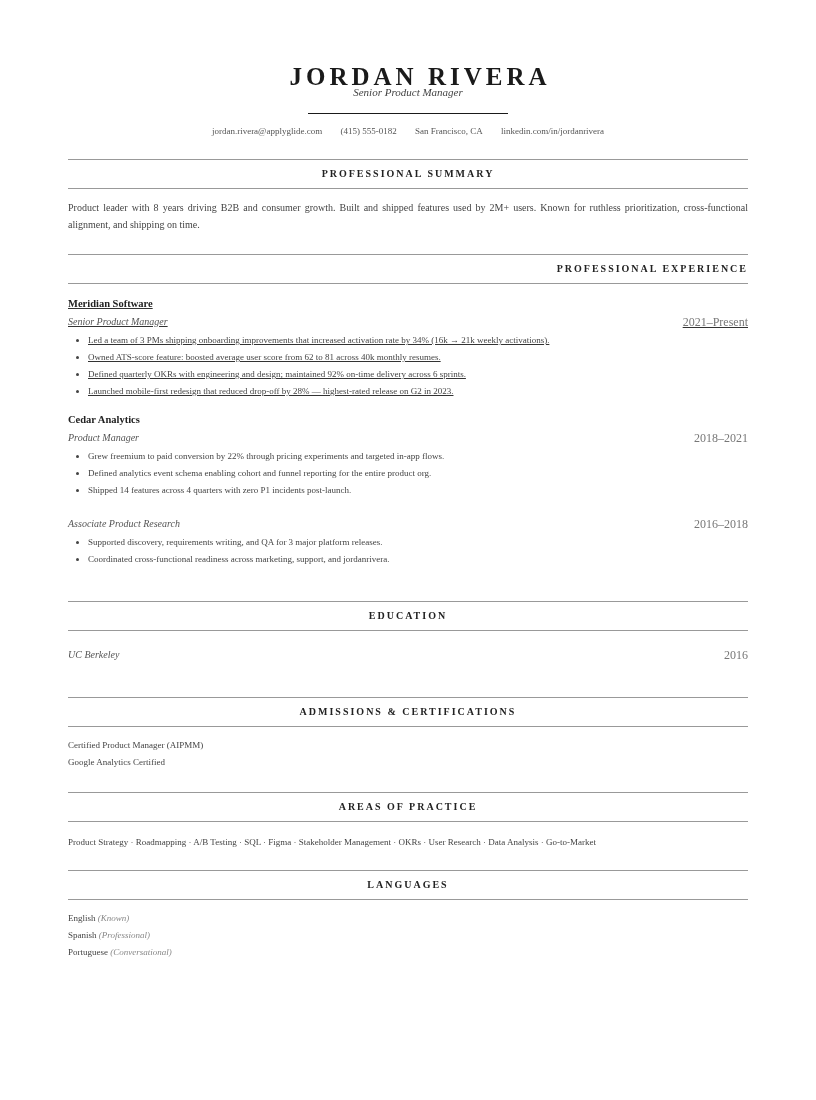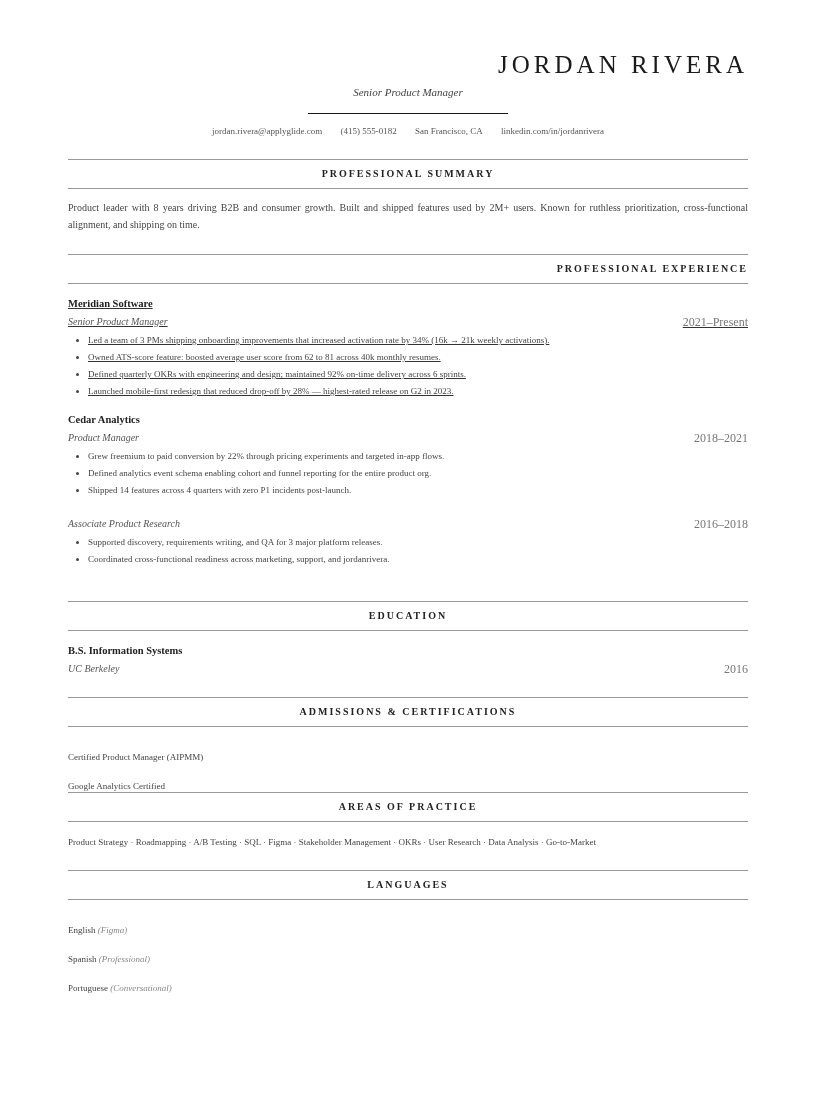--- a/index.html
+++ b/index.html
@@ -1,41 +1,41 @@
 <!DOCTYPE html>
 <html><head>
 <meta charset="utf-8">
 <style>
   html, body { margin: 0; padding: 0; background: #ffffff; }
   body { width: 816px; height: 1100px; position: relative; overflow: hidden;
          font-family: "Liberation Serif", "DejaVu Serif", serif; color: #333; }
   .page { position: absolute; left: 68px; top: 0; width: 680px; }
-  .name { position: absolute; left: 0; width: 680px; top: 48px; margin: 0;
-          font-size: 25px; font-weight: normal; letter-spacing: 4px; color: #1a1a1a; text-align: right; line-height: 34px; }
+  .name { position: absolute; left: 0; width: 680px; top: 48px; margin: 12px;
+          font-size: 25px; font-weight: bold; letter-spacing: 4px; color: #1a1a1a; text-align: center; line-height: 34px; }
   .title { position: absolute; left: 0; width: 680px; top: 85px; font-style: italic; font-size: 11px; color: #444; text-align: center; line-height: 14px; }
   .name-rule { position: absolute; left: 240px; top: 113px; width: 200px; height: 0; border-top: 1.5px solid #1a1a1a; }
   .contact { position: absolute; left: 0; width: 680px; top: 125px; text-align: center; font-size: 9px; color: #555; line-height: 12px; }
   .contact span { margin: 0 8px; }
 
   .section-head { position: absolute; left: 0; width: 680px; height: 28px;
         border-top: 1px solid #999; border-bottom: 1px solid #999;
         text-align: center; font-size: 10px; font-weight: bold; letter-spacing: 2px; color: #222; line-height: 28px; }
 
   .summary { position: absolute; left: 0; width: 680px; top: 200px; font-size: 10px; line-height: 16.5px; color: #444; text-align: justify; }
 
   .job { position: absolute; left: 0; width: 680px; }
   .company { font-size: 10.5px; font-weight: bold; color: #222; line-height: 14px; }
   .role-row { display: flex; justify-content: space-between; margin-top: 4px; line-height: 14px; }
   .role { font-style: italic; font-size: 10px; color: #555; }
   .dates { font-size: 12px; color: #777; }
   ul.bullets { margin: 3px 0 0 0; padding-left: 20px; font-size: 9px; color: #444; }
   ul.bullets li { line-height: 17px; }
 
   .plain-list { position: absolute; left: 0; font-size: 9px; color: #444; }
-  .plain-list div { line-height: 17px; margin-top: 12px; }
+  .plain-list div { line-height: 17px; }
   .lang-level { font-style: italic; color: #888; }
   .skills { position: absolute; left: 0; top: 835px; font-size: 9px; color: #444; line-height: 14px; }
 </style>
 </head>
 <body>
 
 <div class="page">
 
   <h1 class="name">JORDAN RIVERA</h1>
   <div class="title">Senior Product Manager</div>
@@ -85,41 +85,40 @@
       <span class="dates">2016–2018</span>
     </div>
     <ul class="bullets">
       <li>Supported discovery, requirements writing, and QA for 3 major platform releases.</li>
       <li>Coordinated cross-functional readiness across marketing, support, and jordanrivera.</li>
     </ul>
   </div>
 
   <div class="section-head" style="top:601px;">EDUCATION</div>
   <div class="job" style="top:644px;">
-    <div class="company">B.S. Information Systems</div>
     <div class="role-row">
       <span class="role">UC Berkeley</span>
       <span class="dates">2016</span>
     </div>
   </div>
 
   <div class="section-head" style="top:697px;">ADMISSIONS &amp; CERTIFICATIONS</div>
   <div class="plain-list" style="top:737px;">
     <div>Certified Product Manager (AIPMM)</div>
     <div>Google Analytics Certified</div>
   </div>
 
   <div class="section-head" style="top:792px;">AREAS OF PRACTICE</div>
   <div class="skills">Product Strategy · Roadmapping · A/B Testing · SQL · Figma · Stakeholder Management · OKRs · User Research · Data Analysis · Go-to-Market</div>
 
   <div class="section-head" style="top:870px;">LANGUAGES</div>
   <div class="plain-list" style="top:910px;">
     <div>
       <span>English</span>
-      <span class="lang-level">(Figma)</span>
+      <span class="lang-level">(Known)</span>
     </div>
     <div>
       <span>Spanish</span>
       <span class="lang-level">(Professional)</span>
     </div>
     <div>
       <span>Portuguese</span>
       <span class="lang-level">(Conversational)</span>
     </div>
   </div>

